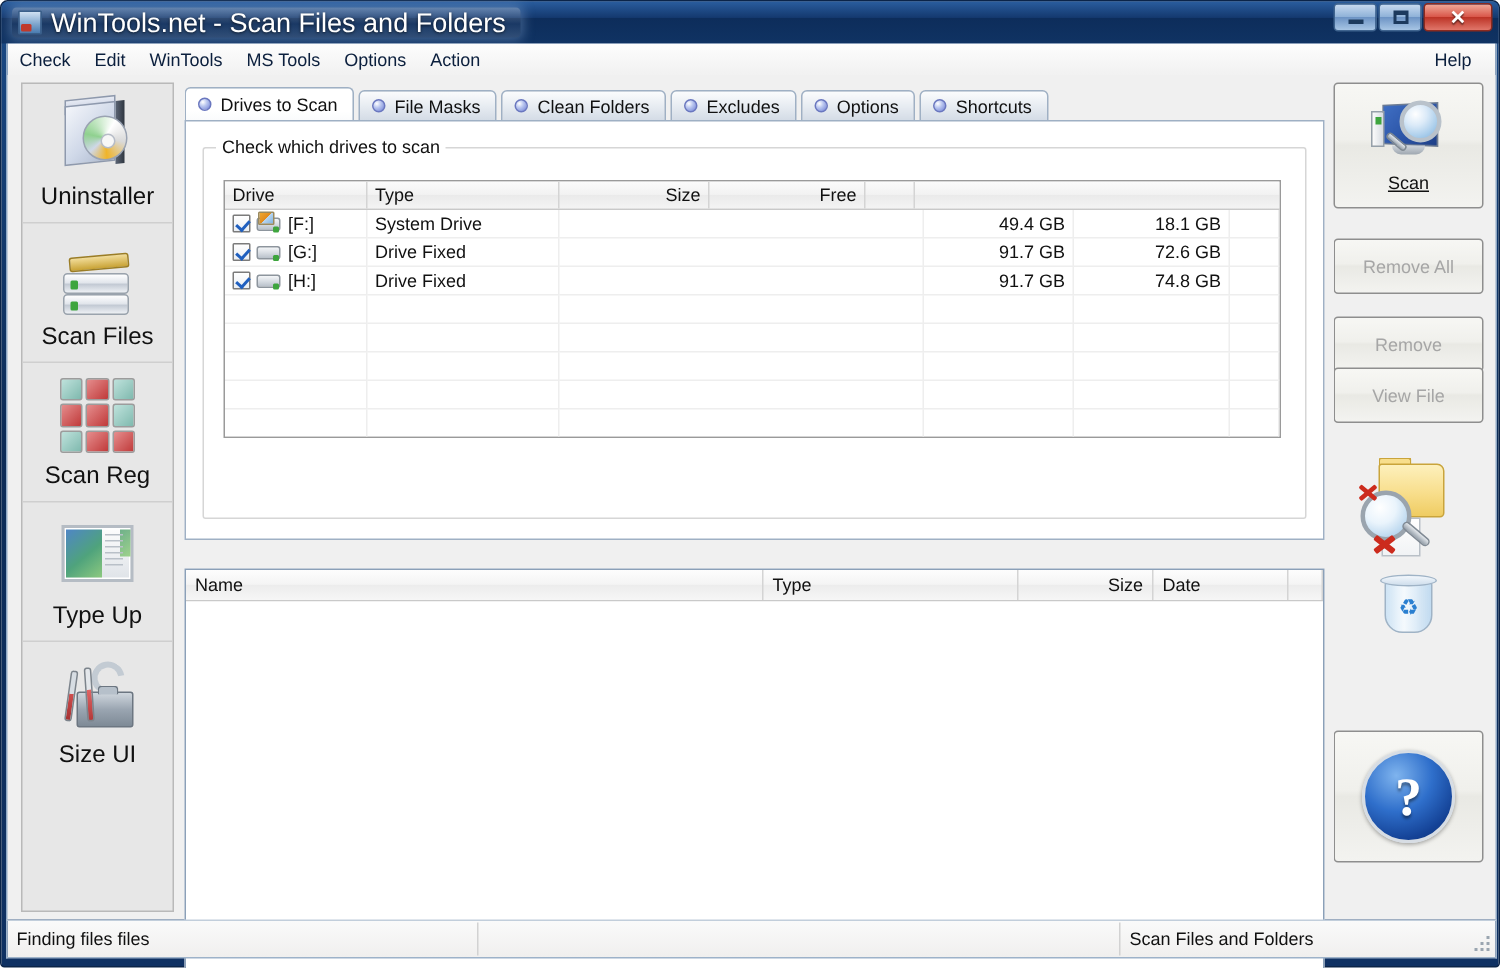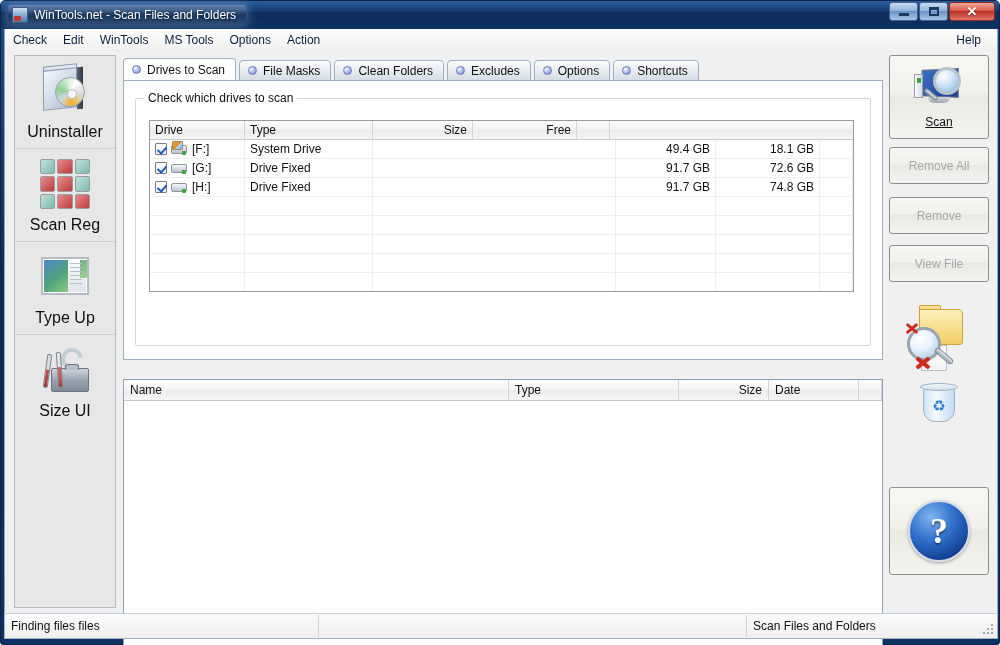--- a/index.html
+++ b/index.html
@@ -43,21 +43,21 @@
     width: 16px; height: 16px; margin-right: 6px;
     position: relative;
     background: linear-gradient(to bottom, #cfe0f2 0%, #7ba3cc 60%, #4b7cb0 100%);
     border: 1px solid #3a5f8a; border-radius: 1px;
   }
   .app-icon::after {
     content:''; position:absolute; left:1px; bottom:1px;
     width: 7px; height: 5px; background:#c0392b; border-radius:1px;
   }
   .title-text {
-    color: #ffffff; font-size: 12px;
+    color: #ffffff; font-size: 18px;
     text-shadow: 0 1px 2px rgba(0,0,0,0.65);
     white-space: nowrap;
   }
   .winbtns {
     position: absolute; right: 4px; top: 1px;
     display: flex; gap: 1px;
   }
   .winbtn {
     width: 29px; height: 19px;
     border: 1px solid #3f648f;
@@ -344,22 +344,22 @@
   }
   .bigbtn {
     position: absolute; left: 0; width: 100px;
     border: 1px solid #8e8e8e; border-radius: 3px;
     background: linear-gradient(to bottom, #f7f7f4 0%, #f0f0ec 45%, #e9e9e4 50%, #f3f3f0 100%);
     display: flex; flex-direction: column; align-items: center; justify-content: center;
     font-size: 12px; color: #111; cursor: default;
   }
   .bigbtn.disabled { color: #a6a6a6; }
   .btn-scan { top: 0; height: 84px; }
-  .btn-rall { top: 92px; height: 37px; }
-  .btn-rem  { top: 142px; height: 37px; }
+  .btn-rall { top: 104px; height: 37px; }
+  .btn-rem  { top: 156px; height: 37px; }
   .btn-view { top: 190px; height: 37px; }
   .btn-help { top: 432px; height: 88px; }
   .ul { text-decoration: underline; }
 
   
   .ico-scan { width: 56px; height: 48px; position: relative; margin-bottom: 1px; }
   .ico-scan .mon {
     position:absolute; left:9px; top:3px; width:38px; height:28px;
     background: linear-gradient(135deg,#3f6fc4 0%, #2b53a5 60%, #1e3f87 100%);
     border:1px solid #6f7d92; transform: perspective(60px) rotateY(-12deg);
@@ -517,20 +517,28 @@
       <div class="side-item">
         <div class="side-ico ico-uninstall">
           <span class="spine"></span>
             <span class="lid"></span>
             <span class="box"></span>
             <span class="cd"></span>
         </div>
         <span class="side-label">Uninstaller</span>
       </div>
 
+      <div class="side-item">
+        <div class="side-ico ico-scanfiles">
+          <span class="slab s2"></span>
+            <span class="slab s1"></span>
+            <span class="bar"></span>
+        </div>
+        <span class="side-label">Scan Files</span>
+      </div>
 
       <div class="side-item">
         <div class="side-ico ico-scanreg">
           <i class="cteal"></i>
             <i class="cred"></i>
             <i class="cteal"></i>
           <i class="cred"></i>
             <i class="cred"></i>
             <i class="cteal"></i>
           <i class="cteal"></i>

